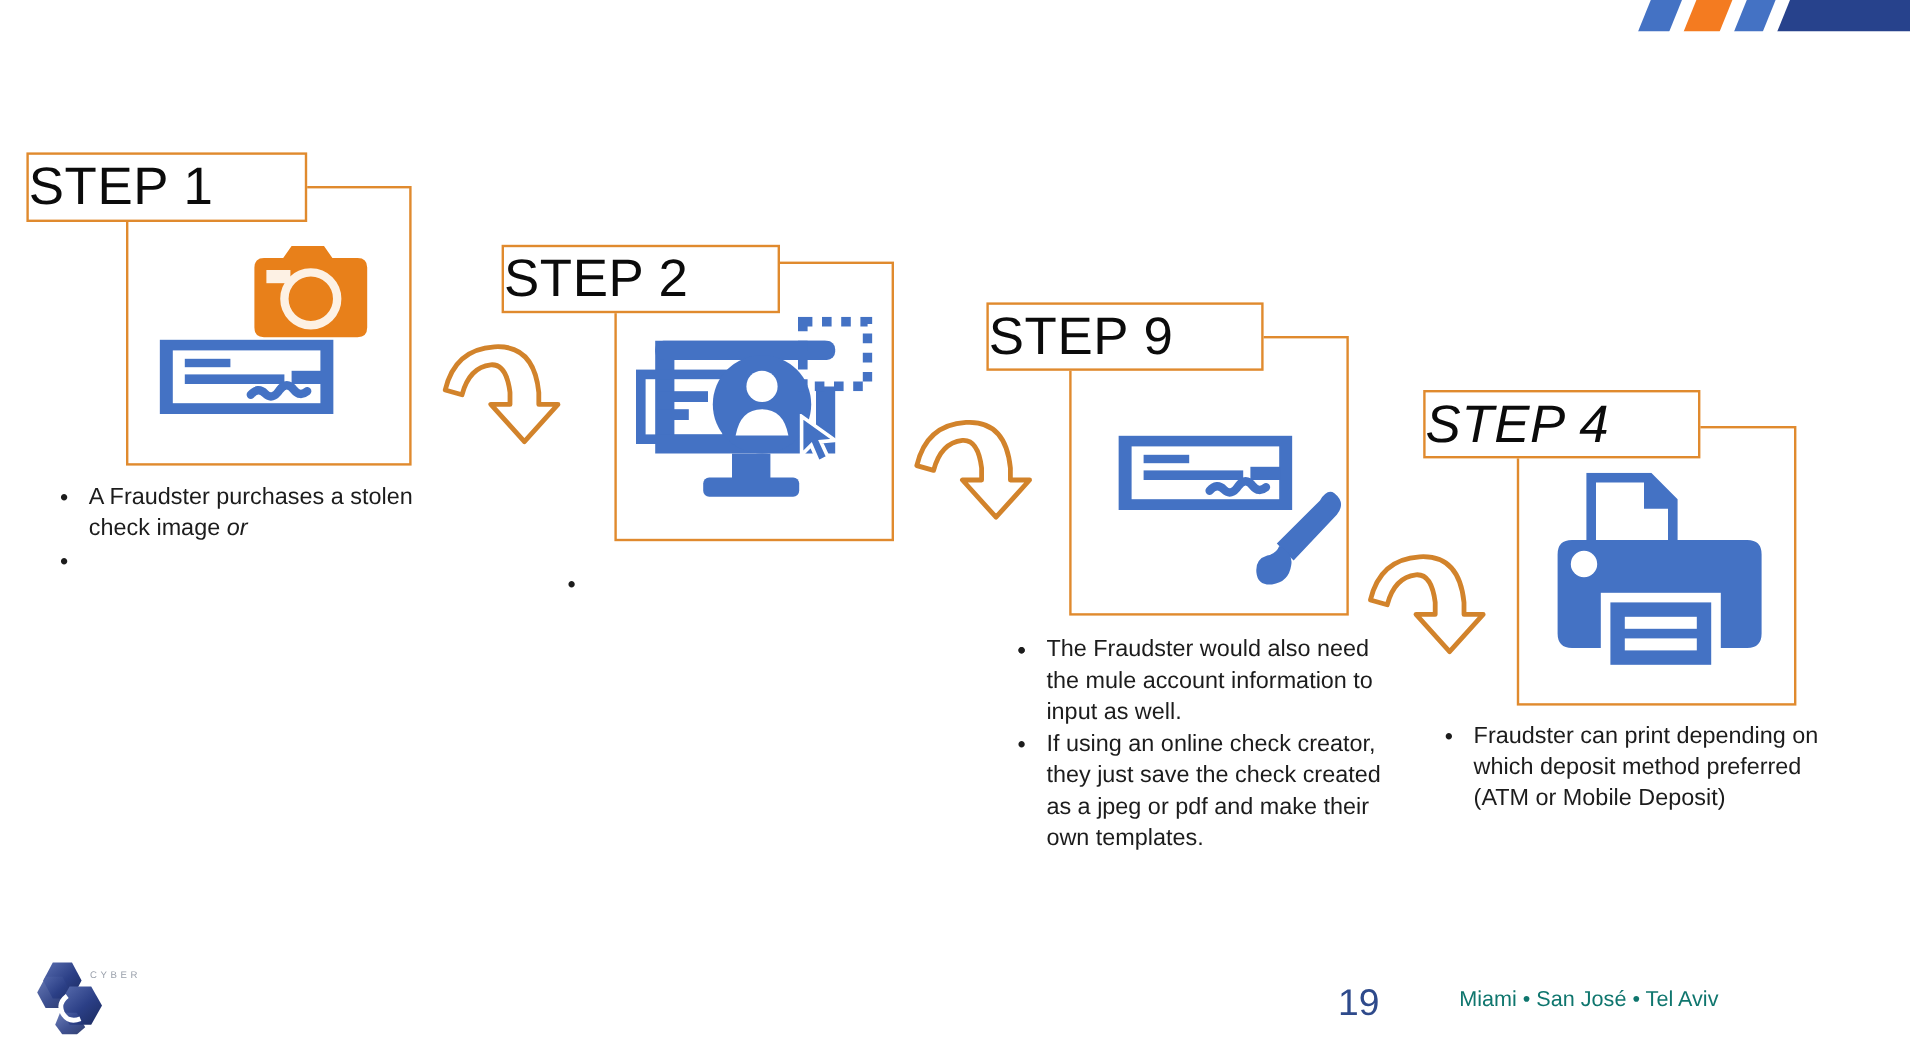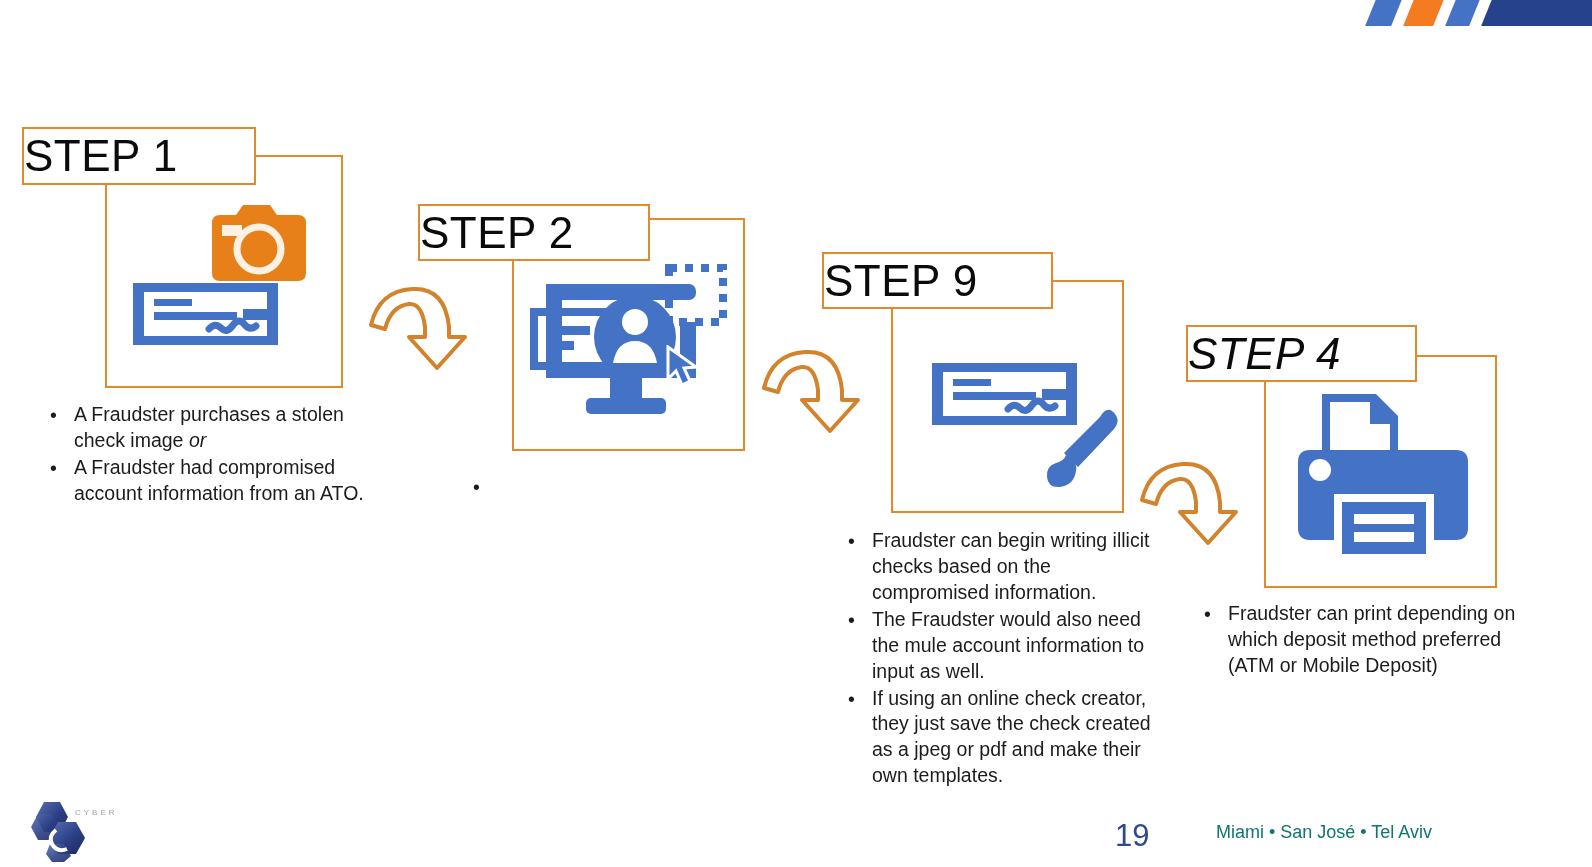--- a/index.html
+++ b/index.html
@@ -152,21 +152,20 @@
     </div>
 
     <div class="bullets" style="left:42px;top:402px;width:330px;">
       <ul>
         <li>
           <span class="dot">•</span>
           <span>A Fraudster purchases a stolen check image </span><em>or</em>
         </li>
         <li>
           <span class="dot">•</span>
-          <span>A Fraudster had compromised account information from an ATO.</span>
         </li>
       </ul>
     </div>
   </div>
 
   <div class="arrow" style="left:365px;top:275px;width:115px;height:100px;">
     <svg viewBox="0 0 115 100" width="115" height="100">
       <path d="M6 50 Q14 16 47 14 Q80 12 84 52 L84 62 L100 62 L72 93 L44 62 L60 62 L60 52 Q57 28 44 29 Q26 31 20 54 Z" fill="none" stroke="#D2832B" stroke-width="4" stroke-linejoin="round"></path>
     </svg>
   </div>
@@ -246,21 +245,20 @@
       <svg viewBox="0 0 82 88" width="82" height="88">
         <path d="M68 6 Q78 14 70 24 L34 62 L20 48 L56 12 Q62 2 68 6 Z" fill="#4472C4"></path>
         <path d="M22 50 Q34 56 32 66 Q30 80 16 82 Q4 83 3 72 Q2 61 12 58 Q20 56 22 50 Z" fill="#4472C4"></path>
       </svg>
     </div>
 
     <div class="bullets" style="left:840px;top:528px;width:325px;">
       <ul>
         <li>
           <span class="dot">•</span>
-          <span>Fraudster can begin writing illicit checks based on the compromised information.</span>
         </li>
         <li>
           <span class="dot">•</span>
           <span>The Fraudster would also need the mule account information to input as well.</span>
         </li>
         <li>
           <span class="dot">•</span>
           <span>If using an online check creator, they just save the check created as a jpeg or pdf and make their own templates.</span>
         </li>
       </ul>

